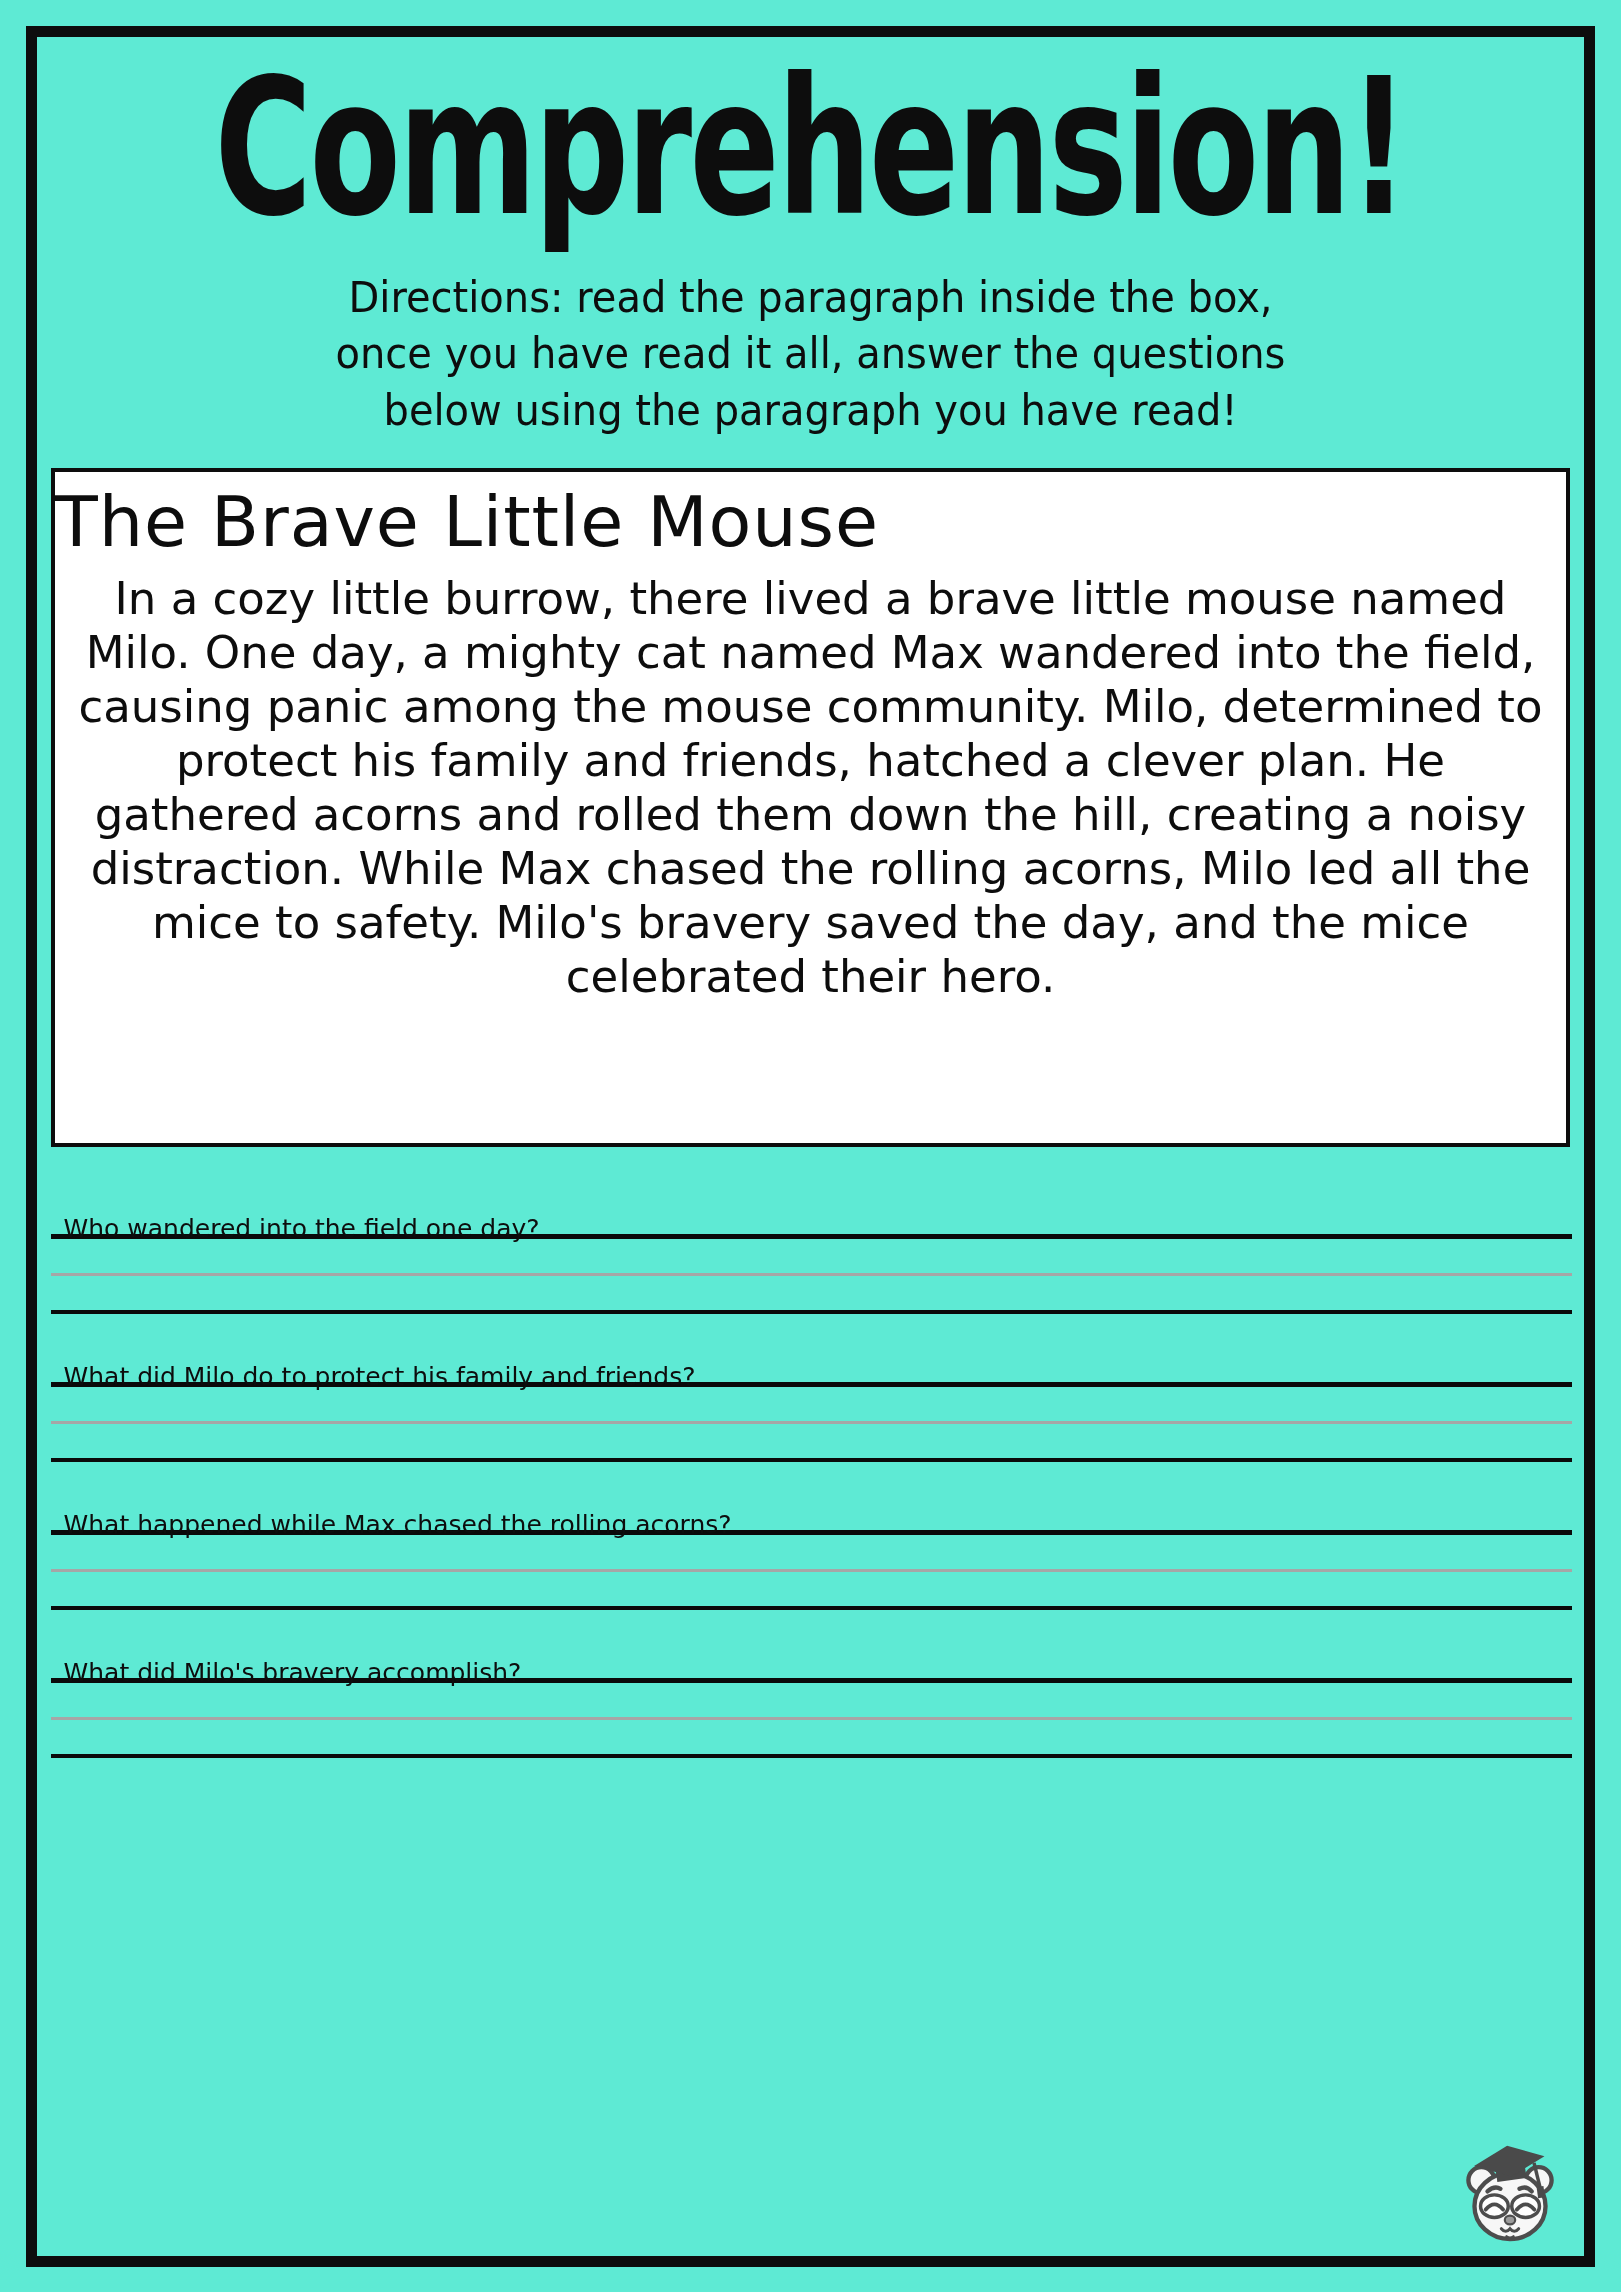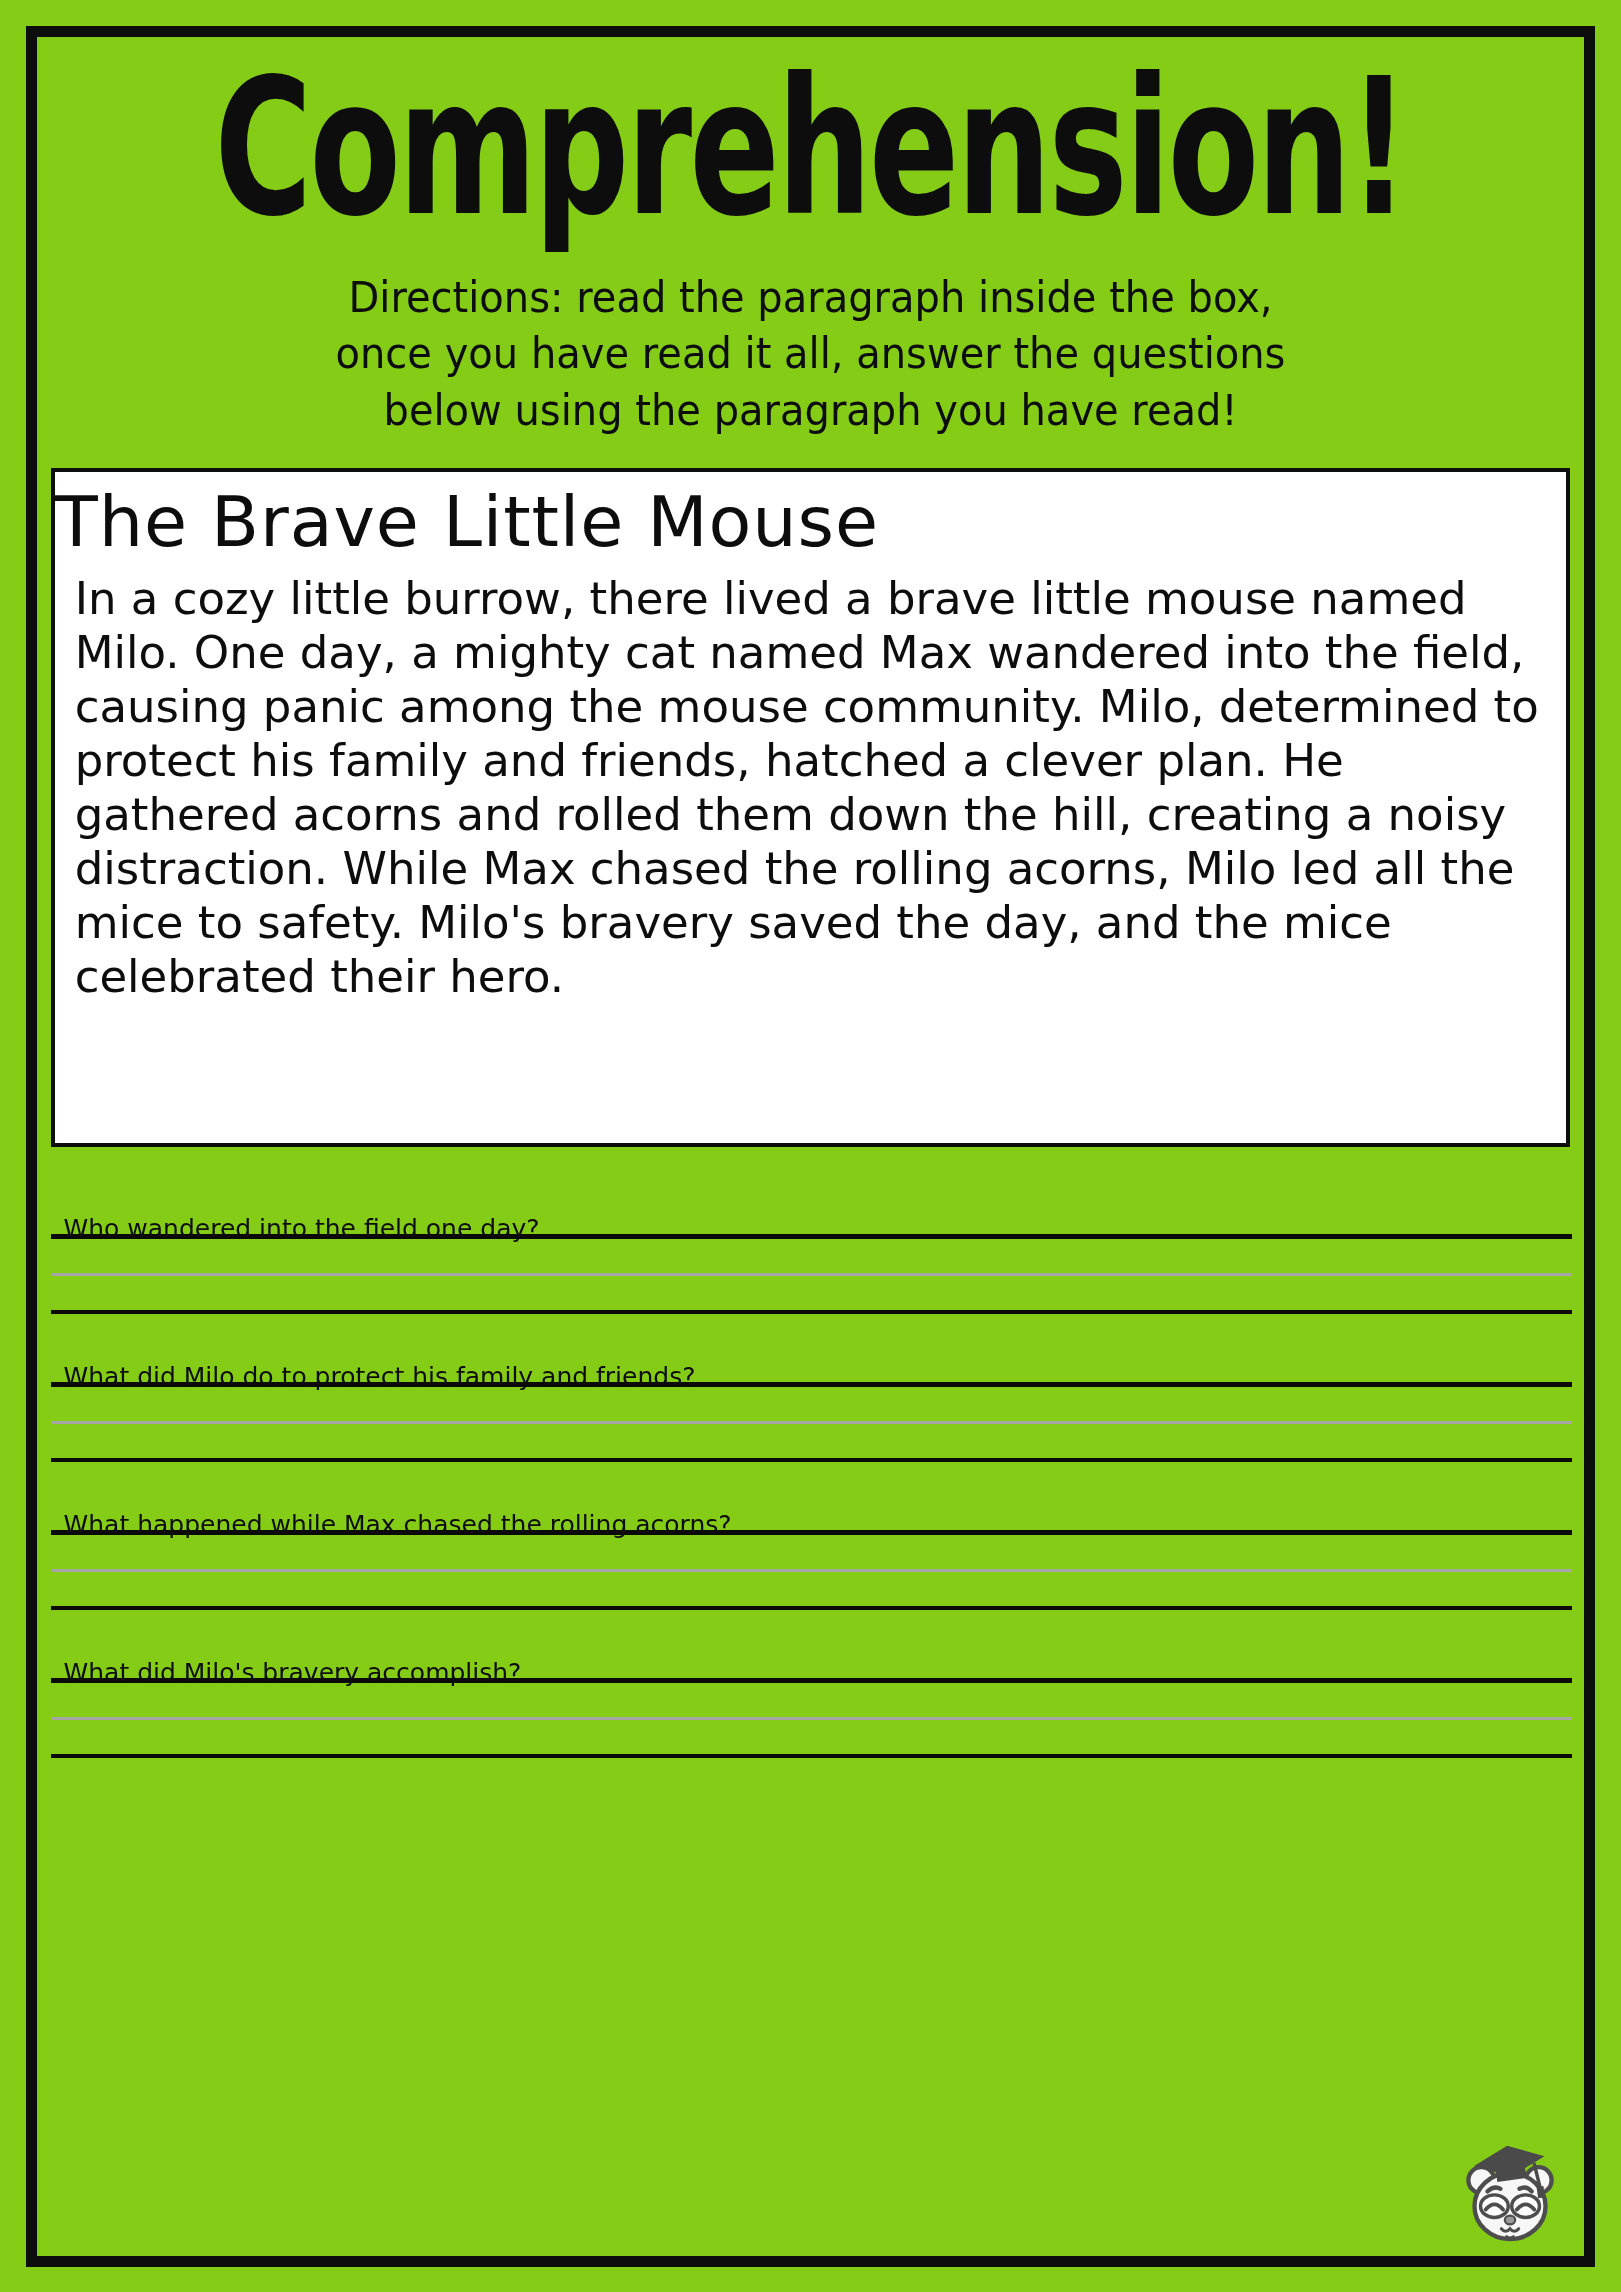--- a/index.html
+++ b/index.html
@@ -6,21 +6,21 @@
     --ink:#0d0d0d;
     --line-black:#0a0a0a;
     --line-gray:#a6a6a6;
     --mascot:#4d4d4d;
   }
   *{margin:0;padding:0;box-sizing:border-box;}
   html,body{background:#ffffff;}
   .page{
     position:relative;
     width:1621px;height:2293px;
-    background:#84cc16;
+    background:#5eead4;
     color:var(--ink);
     font-family:"DejaVu Sans", sans-serif;
     overflow:hidden;
   }
   .frame{
     position:absolute;
     left:26px;top:26px;
     width:1569px;height:2241px;
     border:11.6px solid var(--ink);
     pointer-events:none;
@@ -57,21 +57,21 @@
     margin-top:9px;
     text-align:left;
     font-size:70px;
     font-weight:normal;
     letter-spacing:0.9px;
   }
   .story-text{
     margin:9px 19.7px 0 19.7px;
     font-size:45px;
     line-height:54px;
-    text-align:left;
+    text-align:center;
   }
   .questions{
     position:absolute;
     left:51px;top:1182px;
     width:1521px;
   }
   .qblock{margin-bottom:16px;}
   .qline{
     height:57px;
     border-bottom:5.4px solid var(--line-black);

